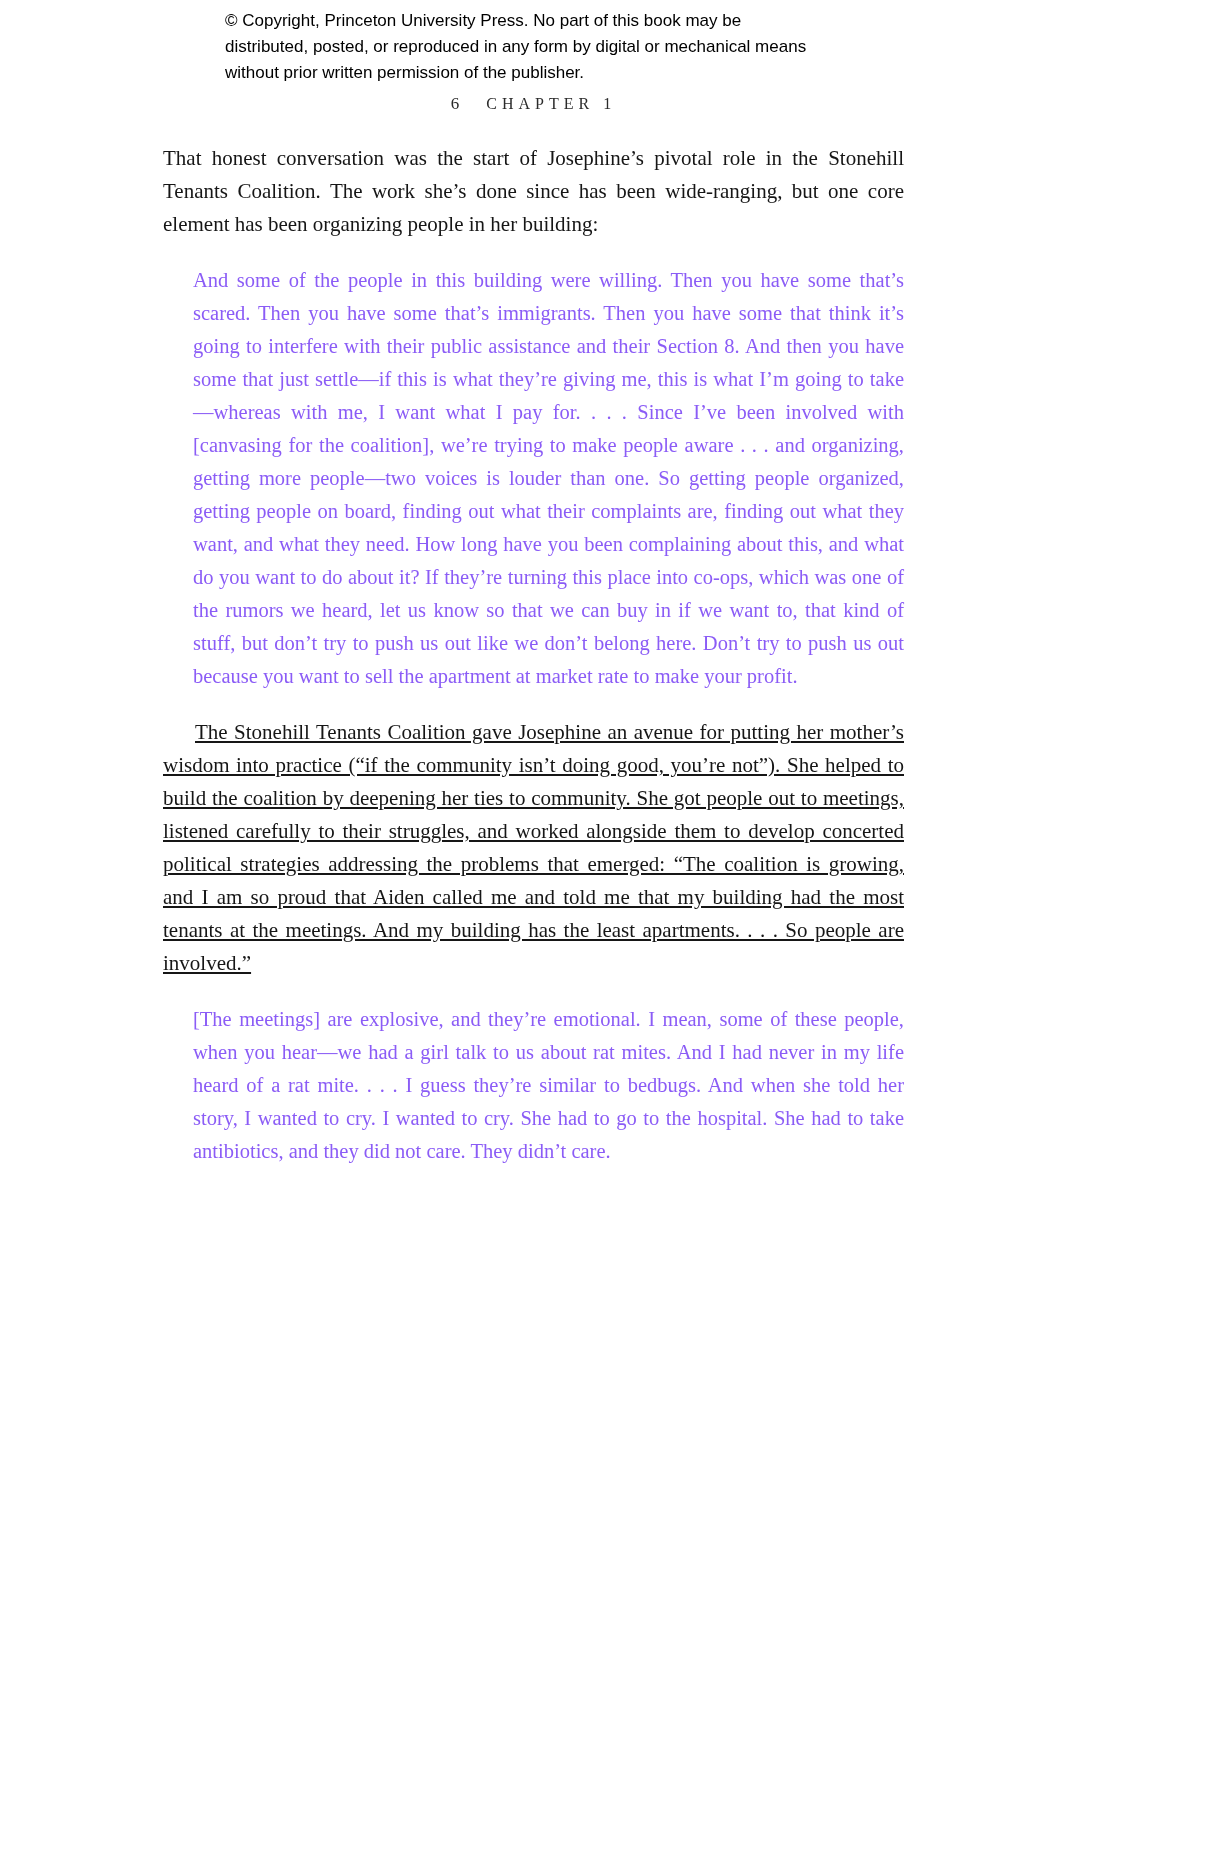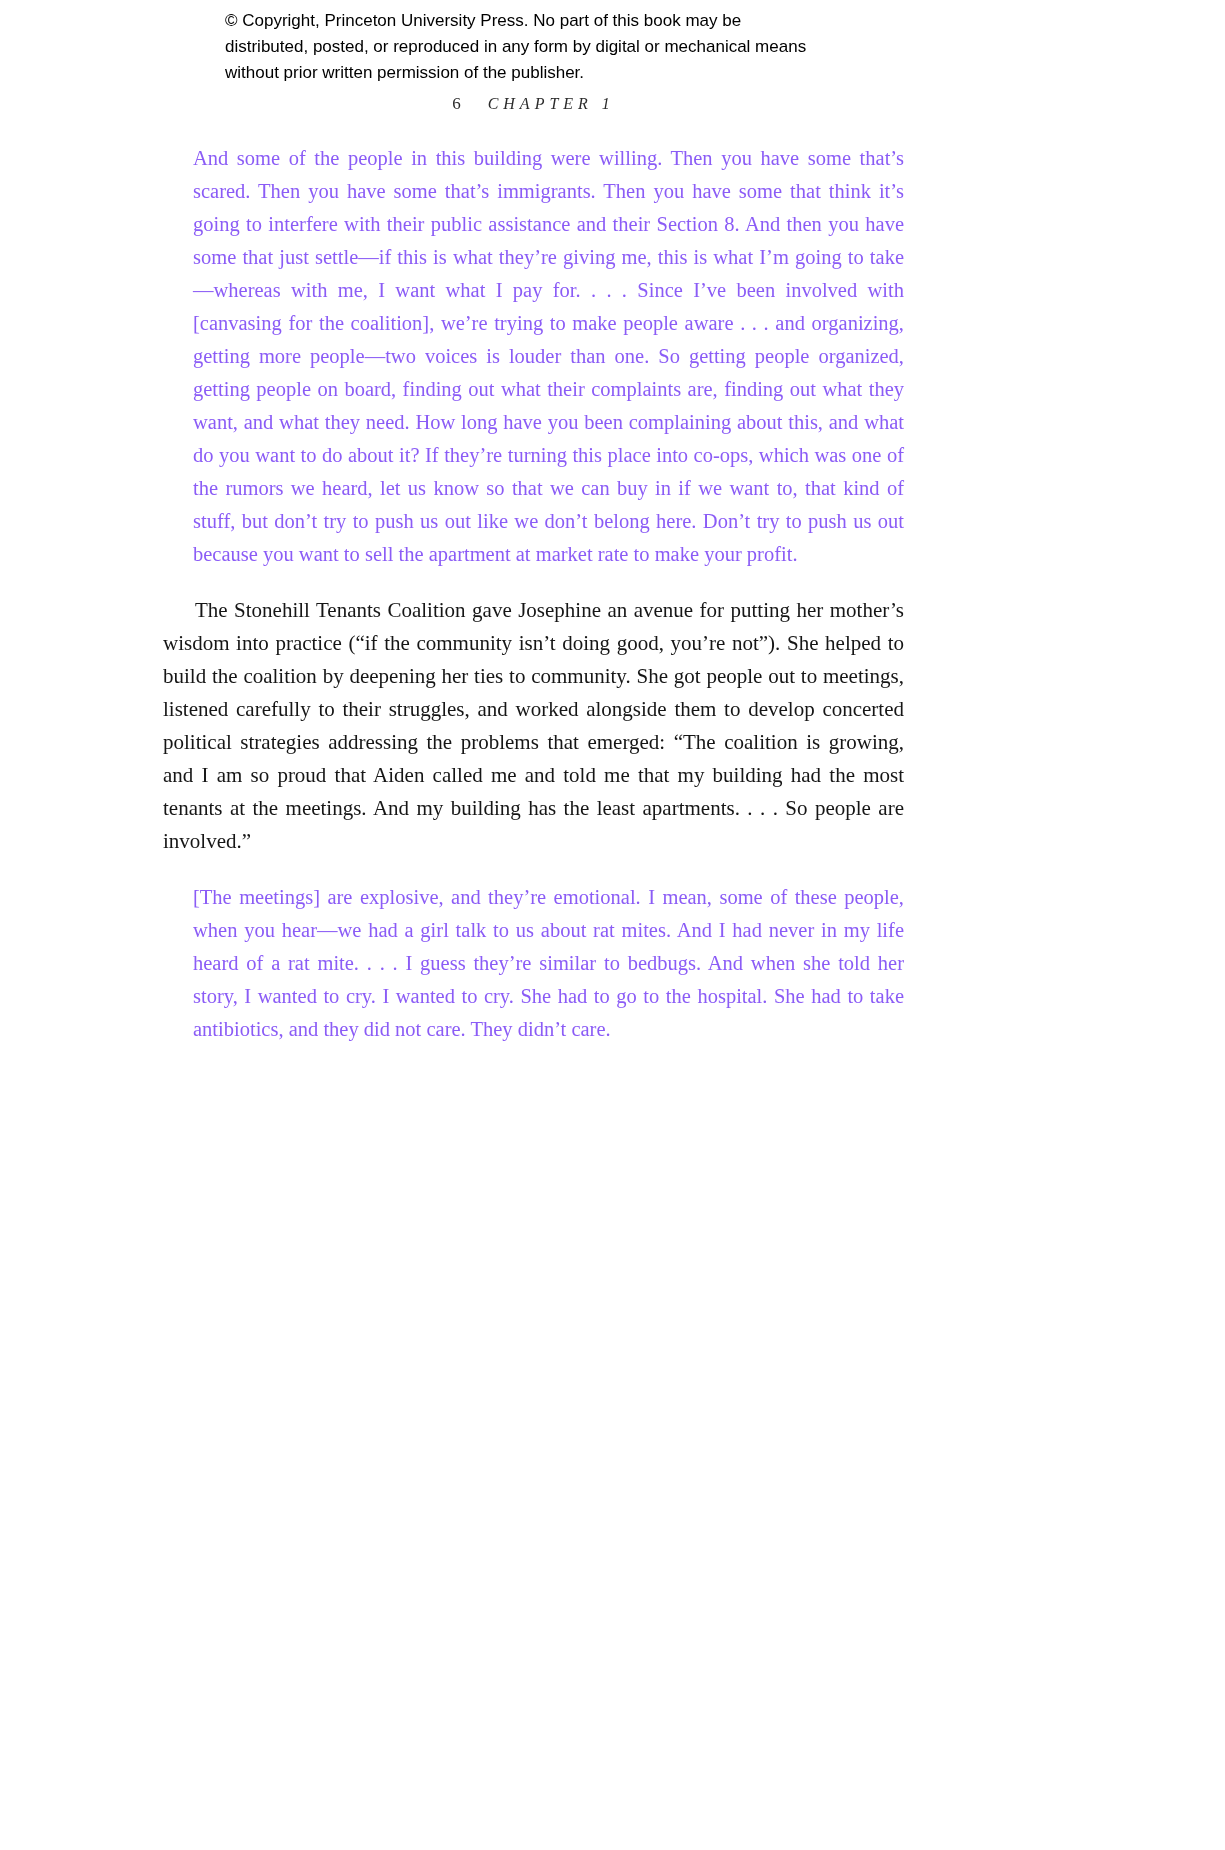--- a/index.html
+++ b/index.html
@@ -42,32 +42,32 @@
   }
   .running-head .pagenum {
     margin-right: 26px;
     letter-spacing: 1px;
   }
   .running-head .chapter {
     letter-spacing: 5px;
     font-variant: small-caps;
     text-transform: uppercase;
     font-size: 16px;
-    font-style: italic;
   }
   .body-para {
     font-family: "Liberation Serif", serif;
     font-size: 21px;
     line-height: 33px;
     text-align: justify;
     margin: 0;
     color: #161616;
   }
   .body-para.indent {
     text-indent: 32px;
+    text-decoration: underline;
   }
   .quote {
     font-family: "Liberation Serif", serif;
     font-size: 20.5px;
     line-height: 33px;
     text-align: justify;
     margin: 23px 0 23px 30px;
     padding: 0;
     color: #8b5cf6;
   }
@@ -88,20 +88,21 @@
 <div class="page">
 
   <div class="copyright">© Copyright, Princeton University Press. No part of this book may be distributed, posted, or reproduced in any form by digital or mechanical means without prior written permission of the publisher.</div>
 
   <div class="content">
 
     <div class="running-head">
       <span class="pagenum">6</span><span class="chapter">Chapter 1</span>
     </div>
 
+    <p class="body-para">That honest conversation was the start of Josephine’s pivotal role in the Stonehill Tenants Coalition. The work she’s done since has been wide-ranging, but one core element has been organizing people in her building:</p>
 
     <blockquote class="quote">And some of the people in this building were willing. Then you have some that’s scared. Then you have some that’s immigrants. Then you have some that think it’s going to interfere with their public assistance and their Section 8. And then you have some that just settle—if this is what they’re giving me, this is what I’m going to take—whereas with me, I want what I pay for. . . . Since I’ve been involved with [canvasing for the coalition], we’re trying to make people aware . . . and organizing, getting more people—two voices is louder than one. So getting people organized, getting people on board, finding out what their complaints are, finding out what they want, and what they need. How long have you been complaining about this, and what do you want to do about it? If they’re turning this place into co-ops, which was one of the rumors we heard, let us know so that we can buy in if we want to, that kind of stuff, but don’t try to push us out like we don’t belong here. Don’t try to push us out because you want to sell the apartment at market rate to make your profit.</blockquote>
 
     <p class="body-para indent">The Stonehill Tenants Coalition gave Josephine an avenue for putting her mother’s wisdom into practice (“if the community isn’t doing good, you’re not”). She helped to build the coalition by deepening her ties to community. She got people out to meetings, listened carefully to their struggles, and worked alongside them to develop concerted political strategies addressing the problems that emerged: “The coalition is growing, and I am so proud that Aiden called me and told me that my building had the most tenants at the meetings. And my building has the least apartments. . . . So people are involved.”</p>
 
 
     <blockquote class="quote">[The meetings] are explosive, and they’re emotional. I mean, some of these people, when you hear—we had a girl talk to us about rat mites. And I had never in my life heard of a rat mite. . . . I guess they’re similar to bedbugs. And when she told her story, I wanted to cry. I wanted to cry. She had to go to the hospital. She had to take antibiotics, and they did not care. They didn’t care.</blockquote>
 
   </div>
 

